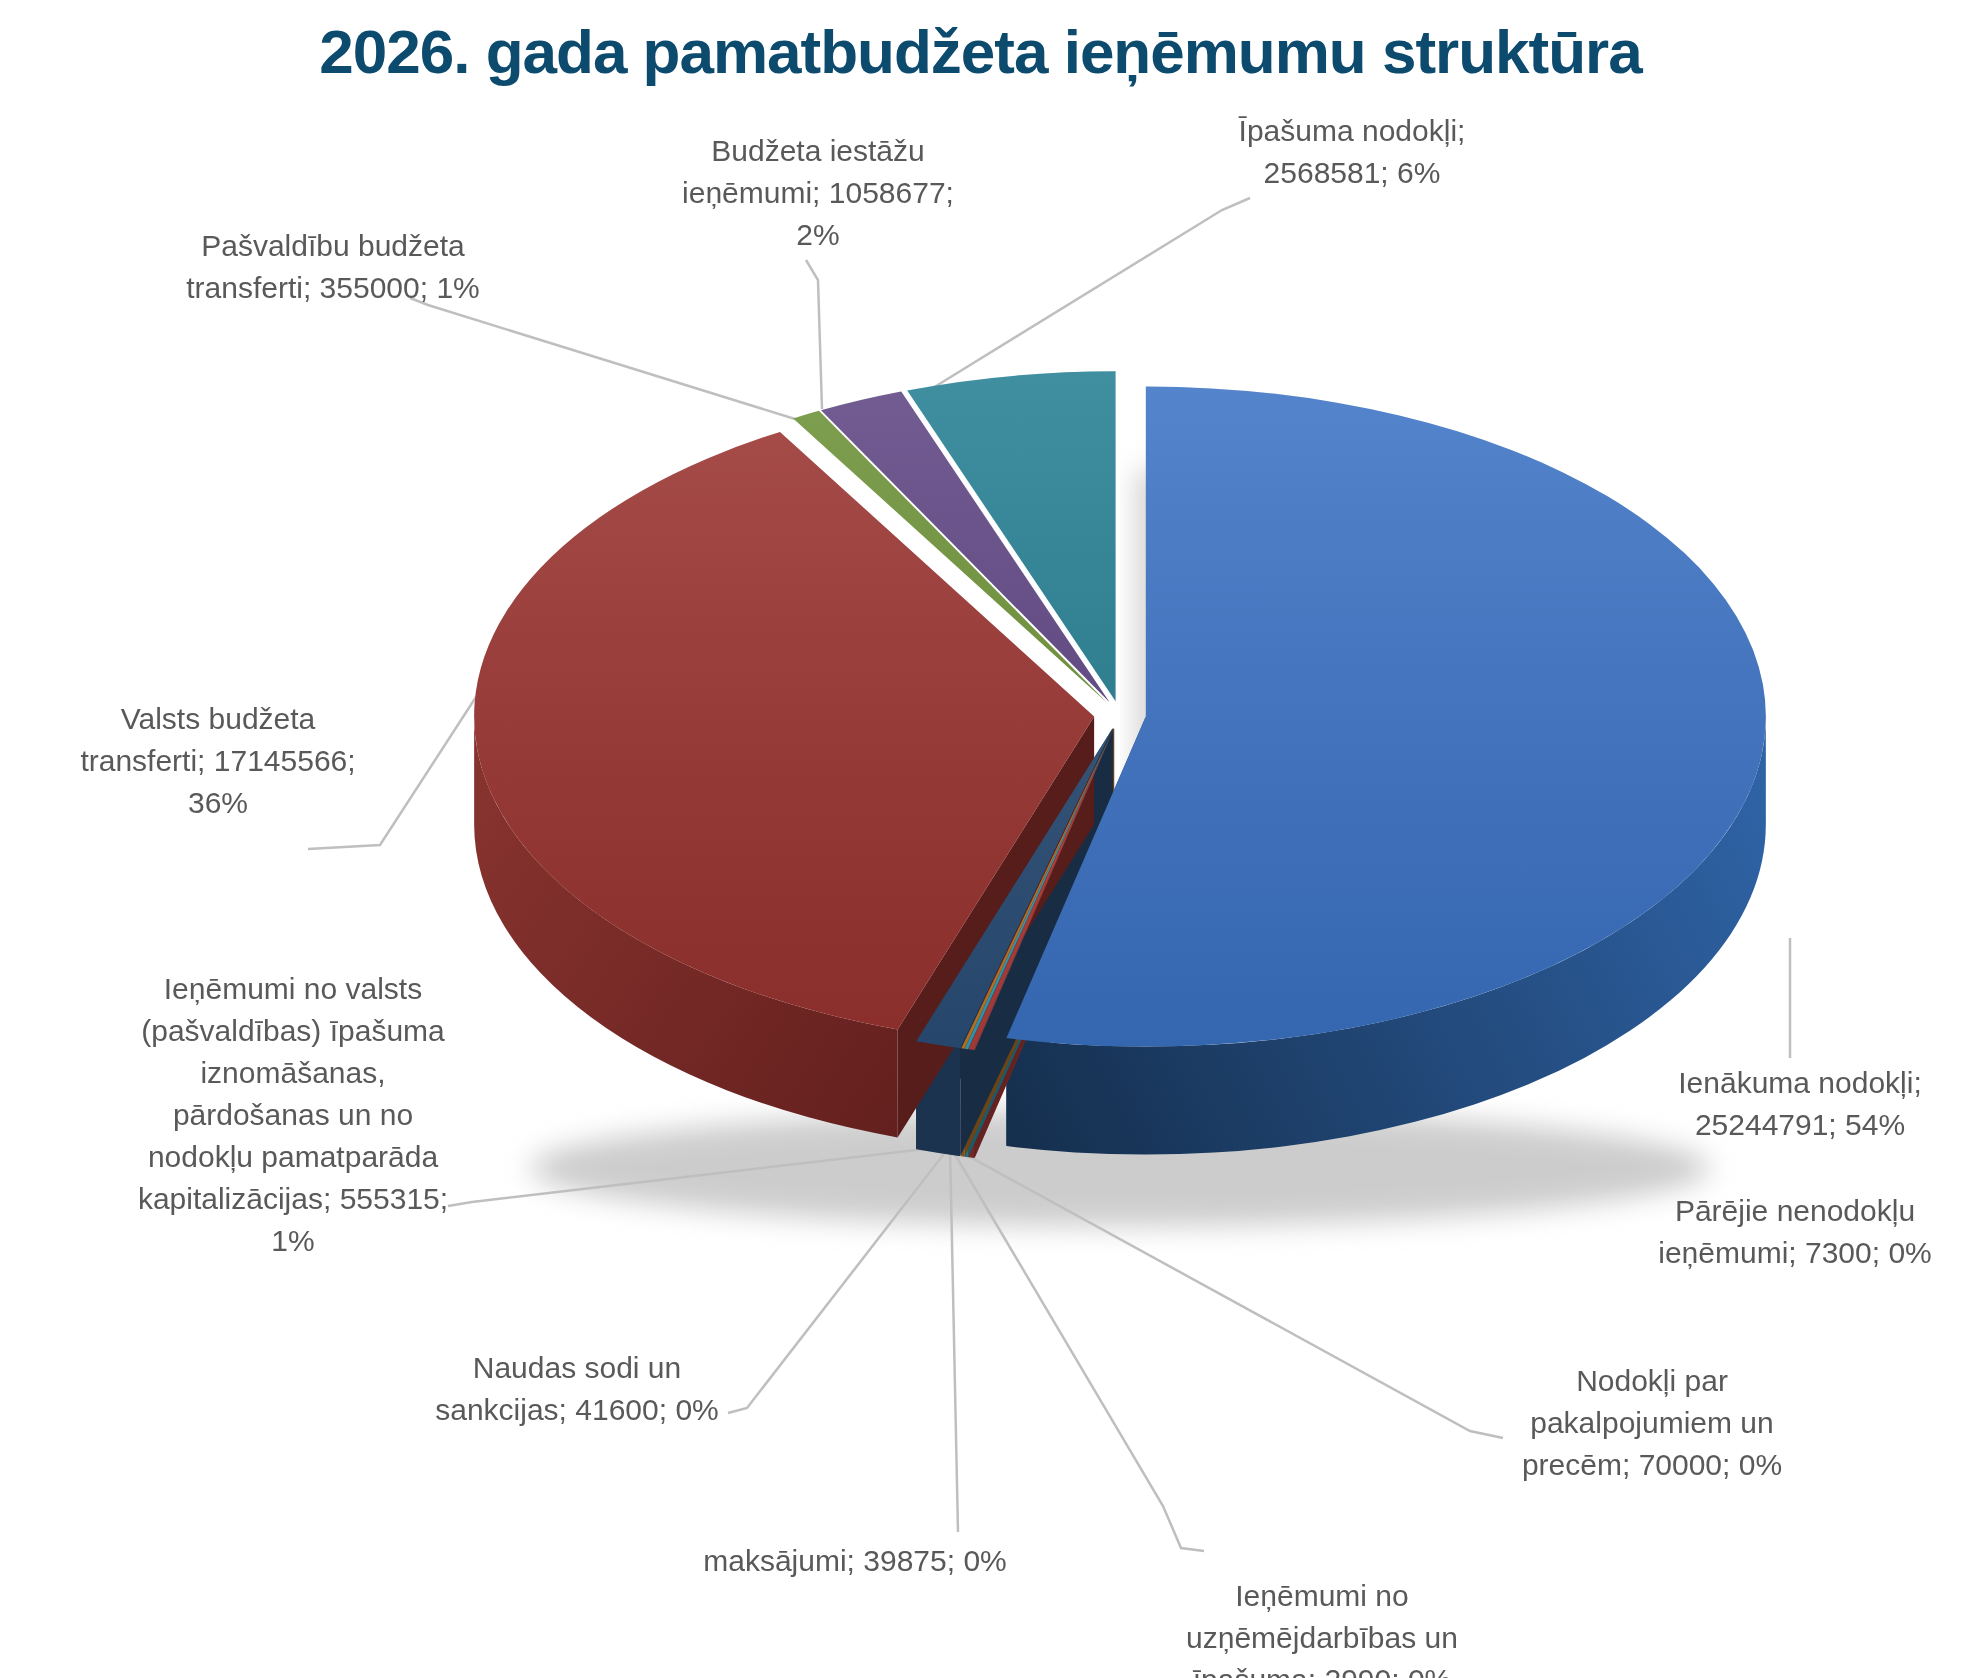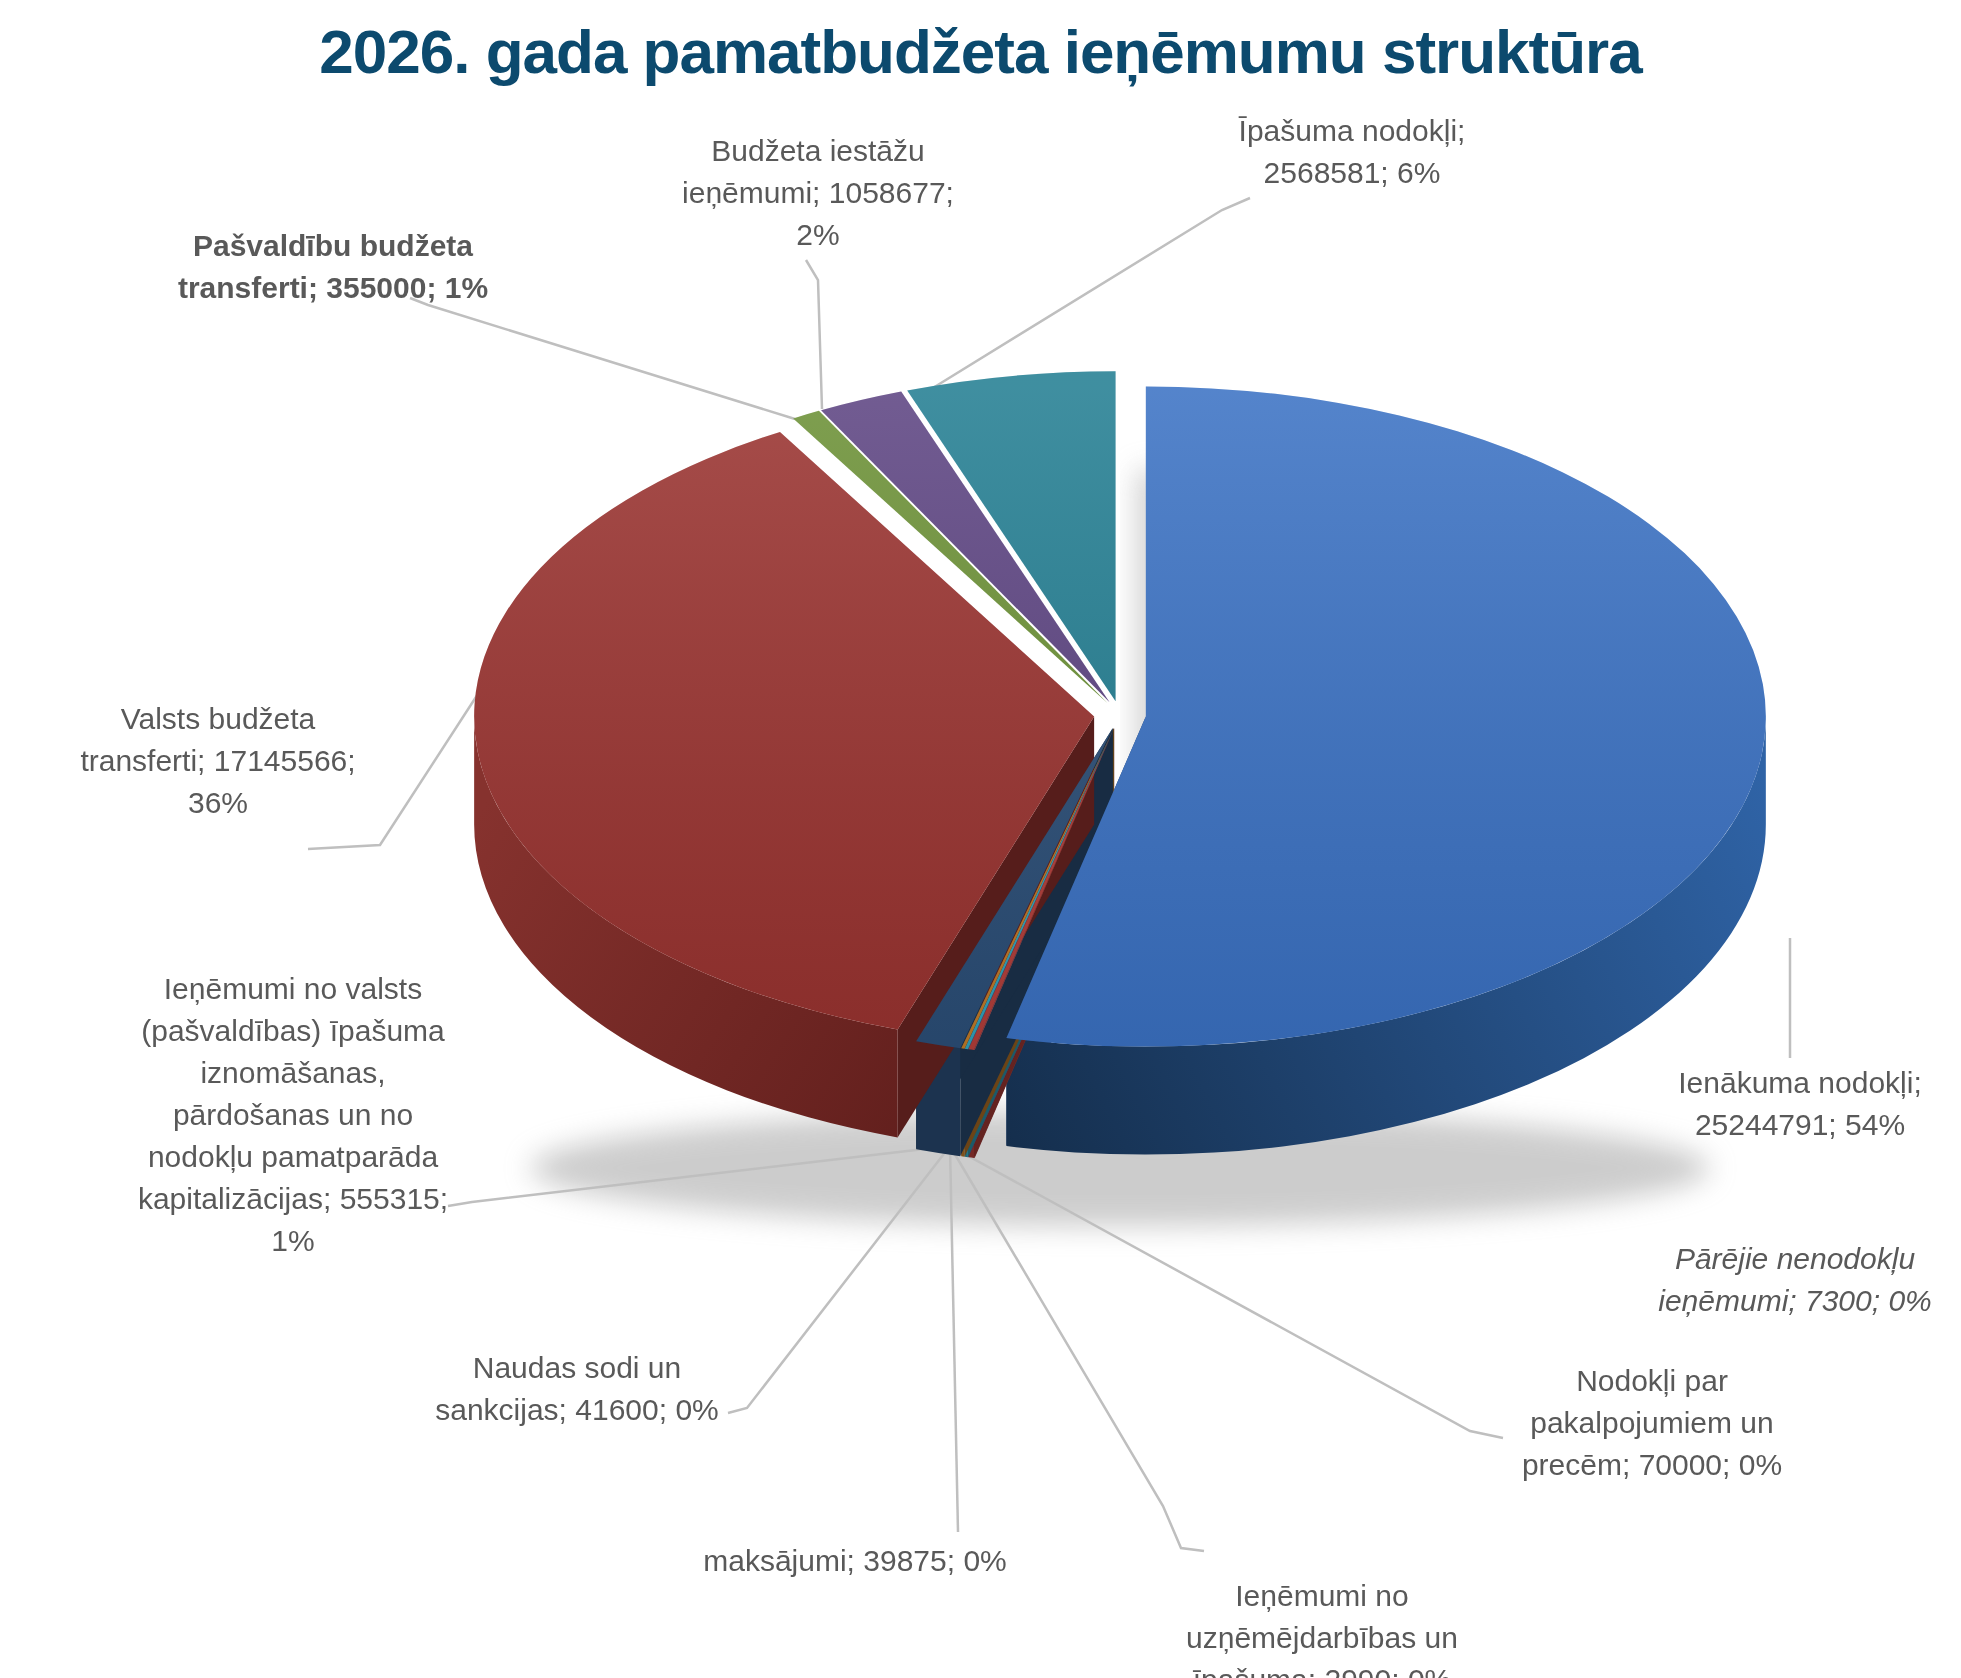--- a/index.html
+++ b/index.html
@@ -116,21 +116,21 @@
         <path d="M1115.5663338030988,701.3639825514846 L907.211644233126,390.5561146876674 A620,330 0 0 1 1115.5663338030981,371.3639825514846 Z" fill="#237E92"></path>
         <path d="M1115.5663338030988,701.3639825514846 L907.211644233126,390.5561146876674 A620,330 0 0 1 1115.5663338030981,371.3639825514846 Z" fill="url(#topShade)"></path>
       </g>
     </svg>
   <div class="chart-title">2026. gada pamatbudžeta ieņēmumu struktūra</div>
   <div id="labels">
       <div class="data-label" style="left: 1640px; top: 1062px; width: 320px;">
         <div class="ln">Ienākuma nodokļi;</div>
         <div class="ln">25244791; 54%</div>
       </div>
-      <div class="data-label" style="left: 1630px; top: 1238px; width: 330px; font-style: italic;">
+      <div class="data-label" style="left: 1630px; top: 1190px; width: 330px;">
         <div class="ln">Pārējie nenodokļu</div>
         <div class="ln">ieņēmumi; 7300; 0%</div>
       </div>
       <div class="data-label" style="left: 1487px; top: 1360px; width: 330px;">
         <div class="ln">Nodokļi par</div>
         <div class="ln">pakalpojumiem un</div>
         <div class="ln">precēm; 70000; 0%</div>
       </div>
       <div class="data-label" style="left: 1157px; top: 1575px; width: 330px;">
         <div class="ln">Ieņēmumi no</div>
@@ -151,21 +151,21 @@
         <div class="ln">pārdošanas un no</div>
         <div class="ln">nodokļu pamatparāda</div>
         <div class="ln">kapitalizācijas; 555315;</div>
         <div class="ln">1%</div>
       </div>
       <div class="data-label" style="left: 68px; top: 698px; width: 300px;">
         <div class="ln">Valsts budžeta</div>
         <div class="ln">transferti; 17145566;</div>
         <div class="ln">36%</div>
       </div>
-      <div class="data-label" style="left: 138px; top: 225px; width: 390px; font-weight: bold;">
+      <div class="data-label" style="left: 138px; top: 225px; width: 390px;">
         <div class="ln">Pašvaldību budžeta</div>
         <div class="ln">transferti; 355000; 1%</div>
       </div>
       <div class="data-label" style="left: 643px; top: 130px; width: 350px;">
         <div class="ln">Budžeta iestāžu</div>
         <div class="ln">ieņēmumi; 1058677;</div>
         <div class="ln">2%</div>
       </div>
       <div class="data-label" style="left: 1187px; top: 110px; width: 330px;">
         <div class="ln">Īpašuma nodokļi;</div>

